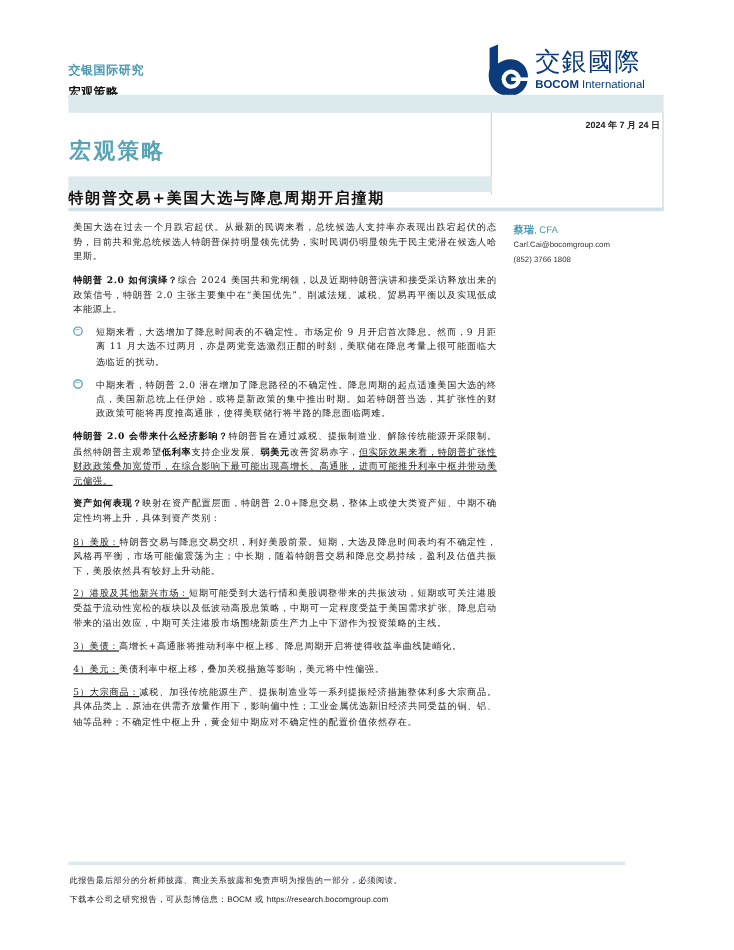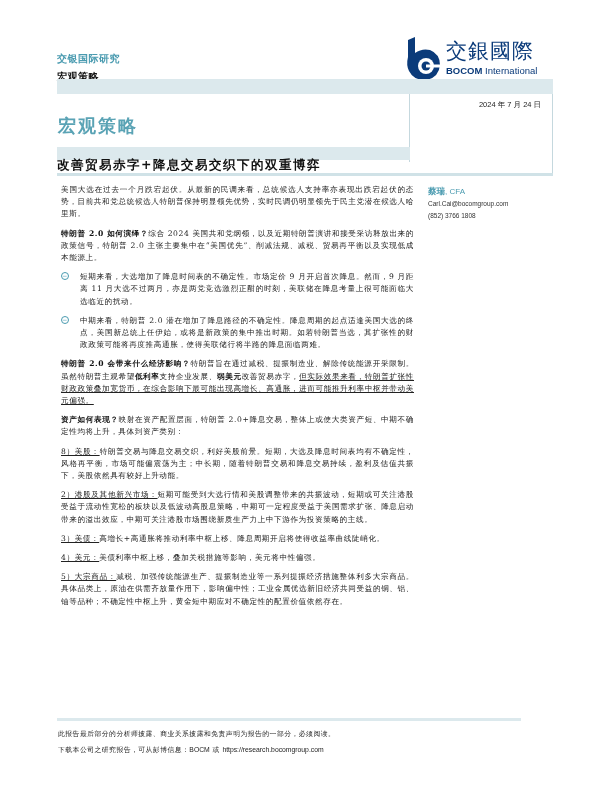--- a/index.html
+++ b/index.html
@@ -10,21 +10,21 @@
   .brand-line2 { position: absolute; left: 57px; top: 70px; font-size: 10px; font-weight: bold; color: #111; letter-spacing: 0.5px; }
 
   .logo { position: absolute; left: 402px; top: 37px; width: 170px; height: 44px; }
   .logo-mark { position: absolute; left: 0; top: 0; width: 40px; height: 44px; }
   .logo-cn { position: absolute; left: 44px; top: 2px; font-family: "DejaVu Sans", sans-serif; font-size: 21px; color: #0b3b7a; letter-spacing: 1px; line-height: 24px; }
   .logo-en { position: absolute; left: 44px; top: 28px; font-family: "Liberation Sans", sans-serif; font-size: 9.5px; color: #0b3b7a; font-weight: bold; line-height: 12px; white-space: nowrap; }
   .logo-en span { font-weight: normal; }
 
   .band-top { position: absolute; left: 57px; top: 79px; width: 496px; height: 15px; background: #dce9ed; }
   .header-box { position: absolute; left: 57px; top: 94px; width: 353px; height: 68px; border-right: 1px solid #c5d8de; }
-  .date { position: absolute; left: 470px; top: 100px; width: 80px; text-align: center; font-family: "Liberation Sans", sans-serif; font-size: 7.5px; color: #222; }
+  .date { position: absolute; left: 470px; top: 100px; width: 80px; text-align: right; font-family: "Liberation Sans", sans-serif; font-size: 7.5px; color: #222; font-weight: bold; }
   .right-frame { position: absolute; left: 410px; top: 94px; width: 143px; height: 81px; border-right: 1px solid #c5d8de; }
 
   .section-title { position: absolute; left: 58px; top: 114px; font-size: 18px; font-weight: bold; color: #5aa3b5; letter-spacing: 2px; }
   .band-mid { position: absolute; left: 57px; top: 147px; width: 353px; height: 13px; background: #dce9ed; }
   .report-title { position: absolute; left: 57px; top: 157px; font-size: 12.5px; font-weight: bold; color: #111; letter-spacing: 1.5px; }
   .band-bottom { position: absolute; left: 57px; top: 173px; width: 496px; height: 3px; background: #d0e2e7; }
 
   .analysts { position: absolute; left: 428px; top: 185px; width: 130px; font-family: "Liberation Sans", sans-serif; }
   .analyst { margin-bottom: 12px; }
   .analyst-name { font-family: "DejaVu Serif", serif; font-size: 8.5px; font-weight: bold; color: #4a9bb0; line-height: 13px; }
@@ -60,21 +60,21 @@
   <div class="logo-en"><b>BOCOM</b><span> International</span></div>
 </div>
 
 <div class="band-top"></div>
 <div class="header-box"></div>
 <div class="right-frame"></div>
 <div class="date">2024 年 7 月 24 日</div>
 
 <div class="section-title">宏观策略</div>
 <div class="band-mid"></div>
-<div class="report-title">改善贸易赤字+降息交易交织下的双重博弈</div>
+<div class="report-title">特朗普交易+美国大选与降息周期开启撞期</div>
 <div class="band-bottom"></div>
 
 <div class="analysts">
   <div class="analyst">
     <div class="analyst-name"><span>蔡瑞</span><span class="cred">, CFA</span></div>
     <div class="analyst-email">Carl.Cai@bocomgroup.com</div>
     <div class="analyst-phone">(852) 3766 1808</div>
   </div>
 </div>
 

